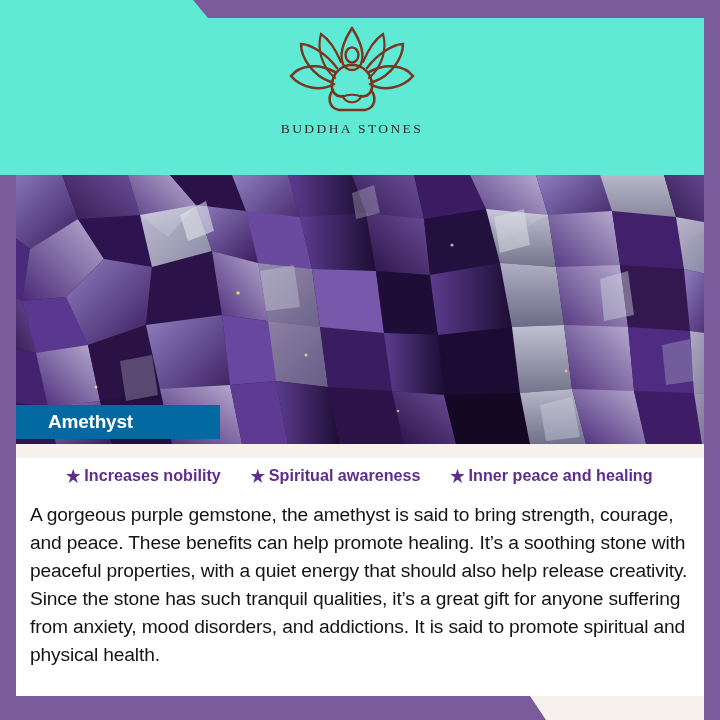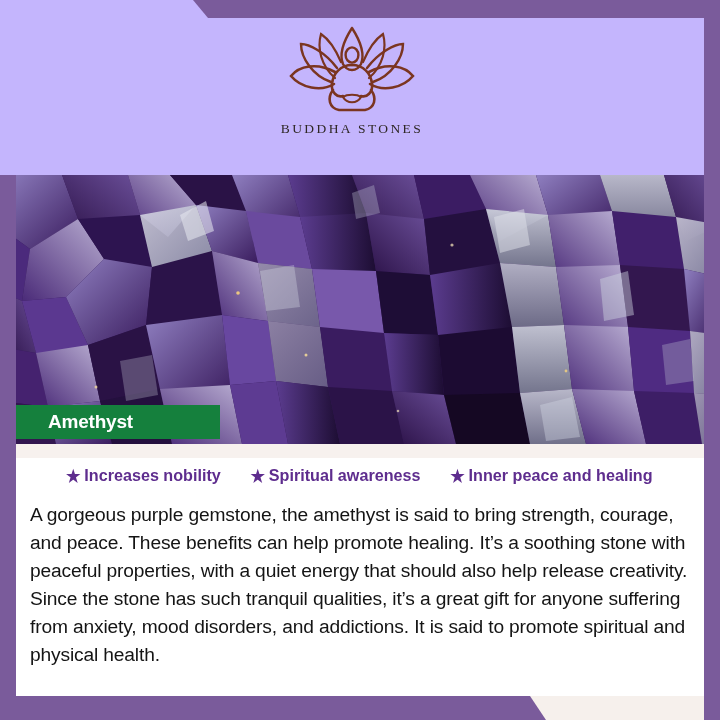--- a/index.html
+++ b/index.html
@@ -27,21 +27,21 @@
   }
   #frame-purple-bottom{
     position:absolute; left:0; bottom:0; width:720px; height:24px; z-index:5;
     background:#7a5b9b;
     clip-path: polygon(0 0, 530px 0, 546px 24px, 0 24px);
   }
 
   
   #header{
     position:absolute; left:0; top:0; width:704px; height:177px;
-    background:#c4b5fd; z-index:2;
+    background:#5eead4; z-index:2;
     display:flex; flex-direction:column; align-items:center;
   }
   #logo-block{
     margin-top:24px;
     display:flex; flex-direction:column; align-items:center;
   }
   #lotus-icon{ display:block; }
   #brand-name{
     margin-top:5px;
     font-family:"Liberation Serif", serif;
@@ -61,21 +61,21 @@
   
   #photo-band{
     position:absolute; left:0; top:175px; width:720px; height:269px; z-index:3;
     overflow:hidden;
     background:#3d1f63;
   }
 
   
   #amethyst-band{
     position:absolute; left:16px; top:405px; width:204px; height:34px; z-index:4;
-    background:#15803d;
+    background:#0369a1;
     display:flex; align-items:center;
   }
   #amethyst-label{
     margin-left:32px;
     color:#ffffff; font-weight:700; font-size:19px;
     font-family:"Liberation Sans", sans-serif;
     letter-spacing:-0.2px;
   }
 
   

